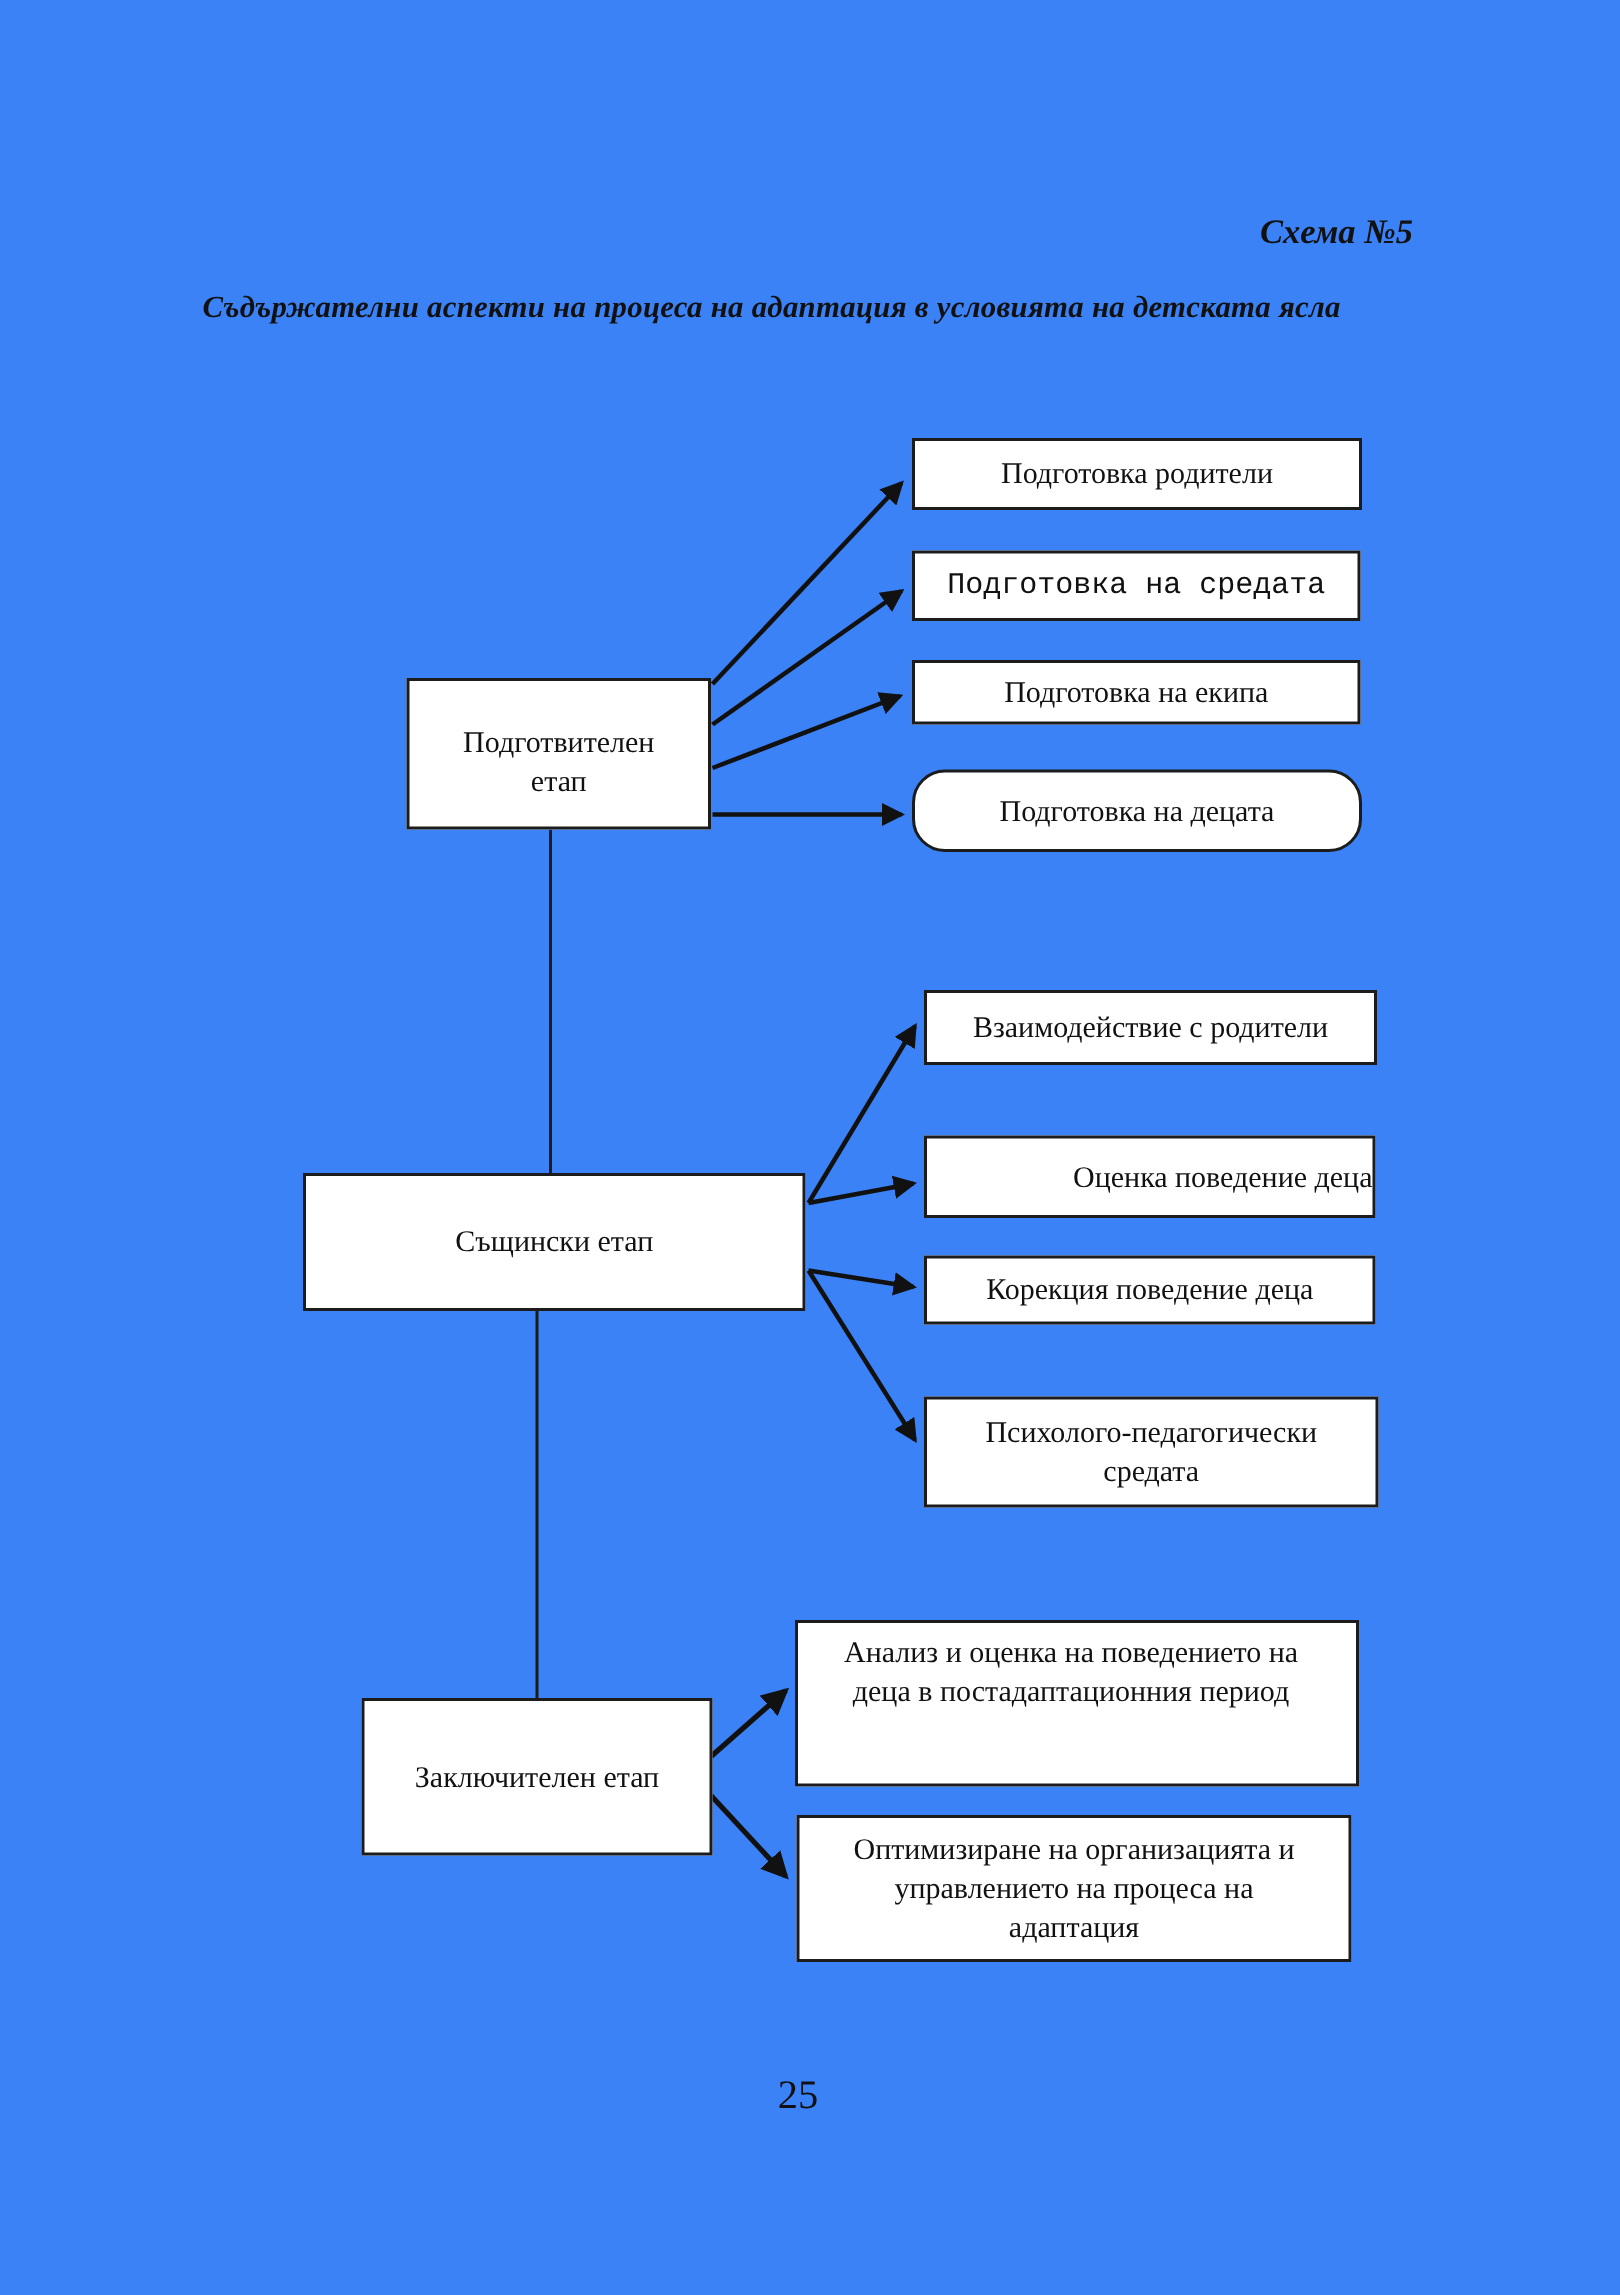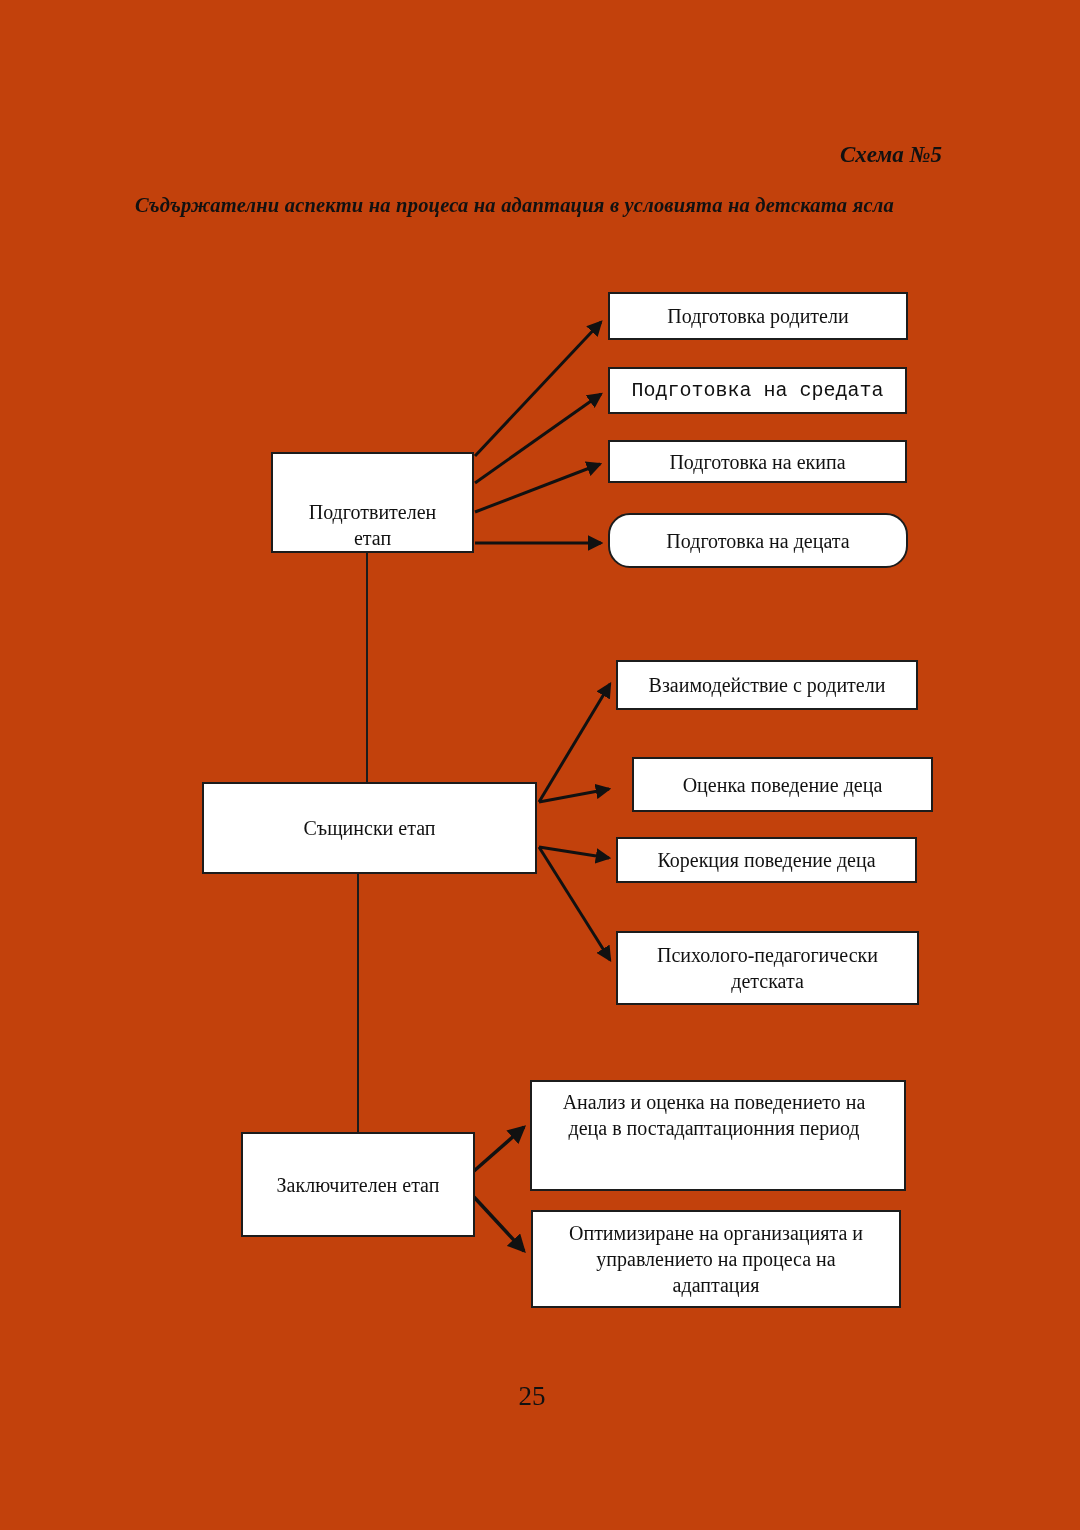--- a/index.html
+++ b/index.html
@@ -4,21 +4,21 @@
 <style>
   html, body {
     margin: 0;
     padding: 0;
     background: #ffffff;
   }
   .page {
     position: relative;
     width: 1080px;
     height: 1530px;
-    background: #c2410c;
+    background: #3b82f6;
     font-family: "Liberation Serif", serif;
     color: #111111;
     overflow: hidden;
   }
   .schema-label {
     position: absolute;
     top: 142px;
     right: 138px;
     font-size: 23px;
     font-weight: bold;
@@ -49,31 +49,31 @@
     background: #ffffff;
     font-size: 20px;
     line-height: 1.3;
     text-align: center;
     display: flex;
     align-items: center;
     justify-content: center;
   }
   .node .inner { width: 100%; }
   
-  .s1 { left: 271px; top: 452px; width: 203px; height: 101px; align-items: flex-end; padding: 10px 26px 0 26px; }
+  .s1 { left: 271px; top: 452px; width: 203px; height: 101px; align-items: center; padding: 10px 26px 0 26px; }
   .s2 { left: 202px; top: 782px; width: 335px; height: 92px; }
   .s3 { left: 241px; top: 1132px; width: 234px; height: 105px; }
   
   .n1 { left: 608px; top: 292px; width: 300px; height: 48px; }
   .n2 { left: 608px; top: 367px; width: 299px; height: 47px; font-family: Liberation Mono, monospace; }
   .n3 { left: 608px; top: 440px; width: 299px; height: 43px; }
   .n4 { left: 608px; top: 513px; width: 300px; height: 55px; border-radius: 22px; }
   
   .n5 { left: 616px; top: 660px; width: 302px; height: 50px; }
-  .n6 { left: 632px; top: 757px; width: 301px; height: 55px; }
+  .n6 { left: 616px; top: 757px; width: 301px; height: 55px; text-align: right; }
   .n7 { left: 616px; top: 837px; width: 301px; height: 46px; }
   .n8 { left: 616px; top: 931px; width: 303px; height: 74px; padding: 0 10px; }
   
   .n9 { left: 530px; top: 1080px; width: 376px; height: 111px; align-items: flex-start; padding: 7px 20px 0 12px; }
   .n10 { left: 531px; top: 1210px; width: 370px; height: 98px; padding: 0 30px; }
   .page-number {
     position: absolute;
     top: 1381px;
     left: 0;
     width: 1064px;
@@ -139,21 +139,21 @@
   <div class="node n5">
     <div class="inner">Взаимодействие с родители</div>
   </div>
   <div class="node n6">
     <div class="inner">Оценка поведение деца</div>
   </div>
   <div class="node n7">
     <div class="inner">Корекция поведение деца</div>
   </div>
   <div class="node n8">
-    <div class="inner">Психолого-педагогически детската</div>
+    <div class="inner">Психолого-педагогически средата</div>
   </div>
 
   <div class="node n9">
     <div class="inner">Анализ и оценка на поведението на деца в постадаптационния период</div>
   </div>
   <div class="node n10">
     <div class="inner">Оптимизиране на организацията и управлението на процеса на адаптация</div>
   </div>
 
   <div class="page-number">25</div>

